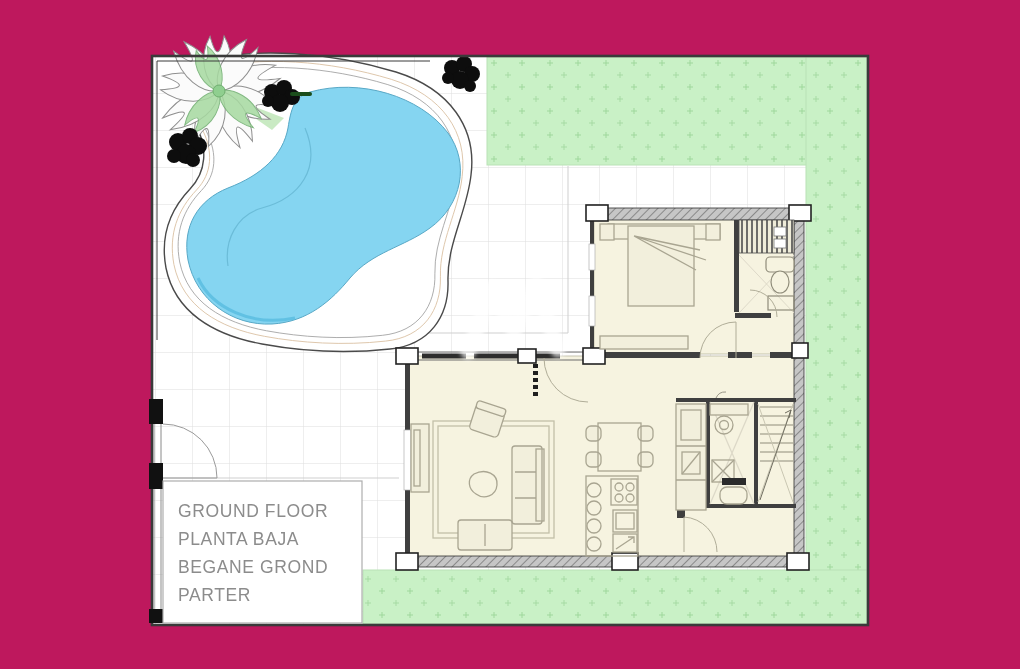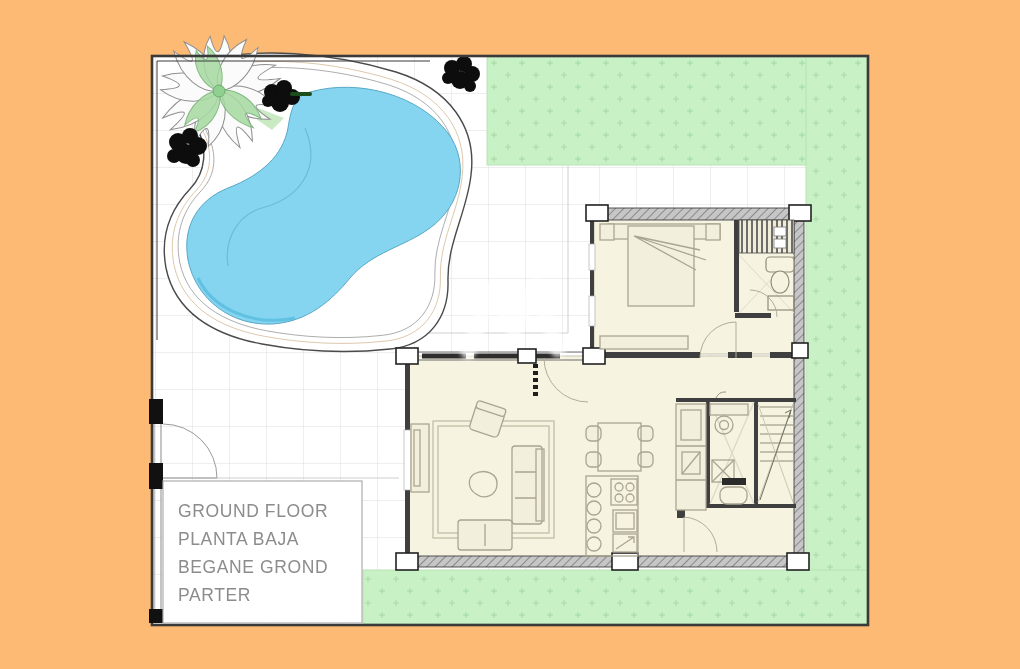--- a/index.html
+++ b/index.html
@@ -1,16 +1,16 @@
 <!DOCTYPE html>
 <html><head>
 <meta charset="utf-8">
 <style>
   html,body{margin:0;padding:0;background:#ffffff;}
-  .canvas{position:relative;width:1020px;height:669px;background:#fdba74;overflow:hidden;
+  .canvas{position:relative;width:1020px;height:669px;background:#be185d;overflow:hidden;
           font-family:"Liberation Sans", sans-serif;}
   svg text.floor-label{font-family:"Liberation Sans", sans-serif;font-size:17.5px;
           letter-spacing:.6px;fill:#8c8c8c;}
 </style>
 </head>
 <body>
 
 <div class="canvas">
 <svg width="1020" height="669" viewBox="0 0 1020 669">
   <defs>

